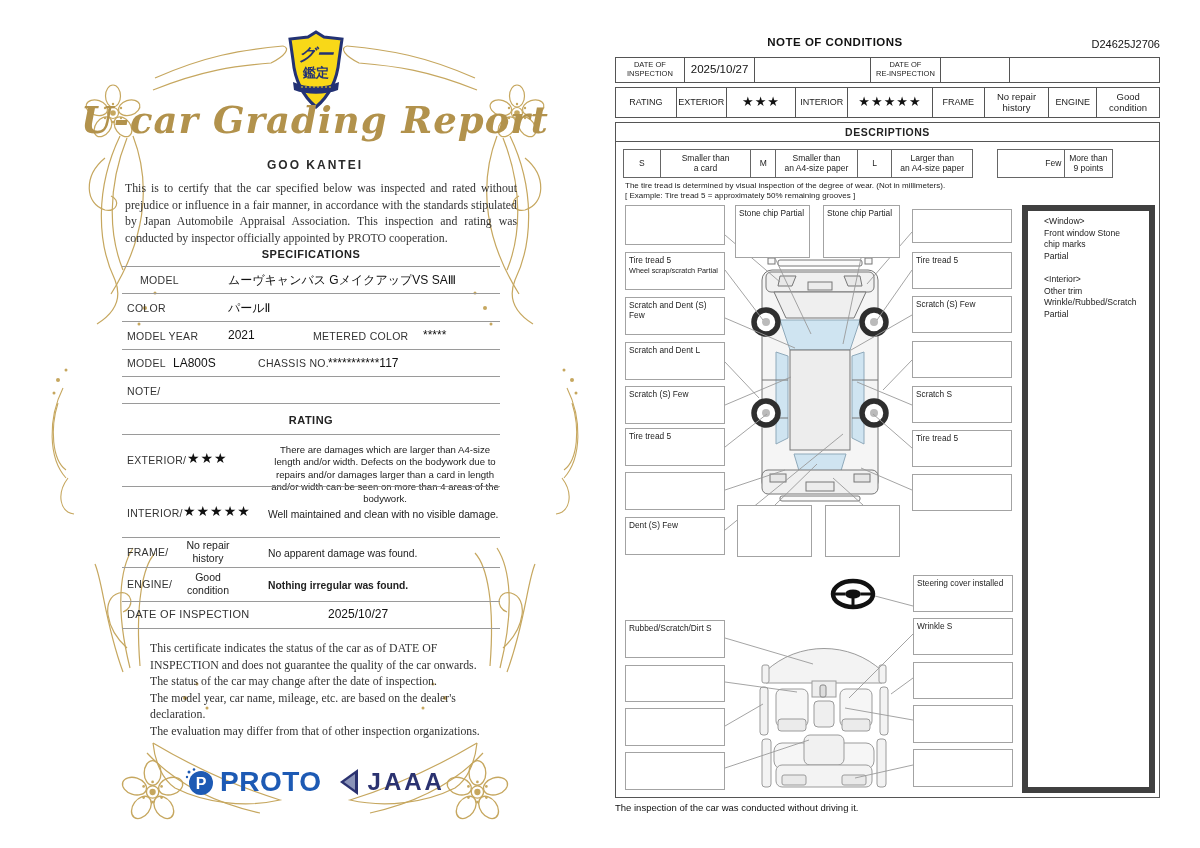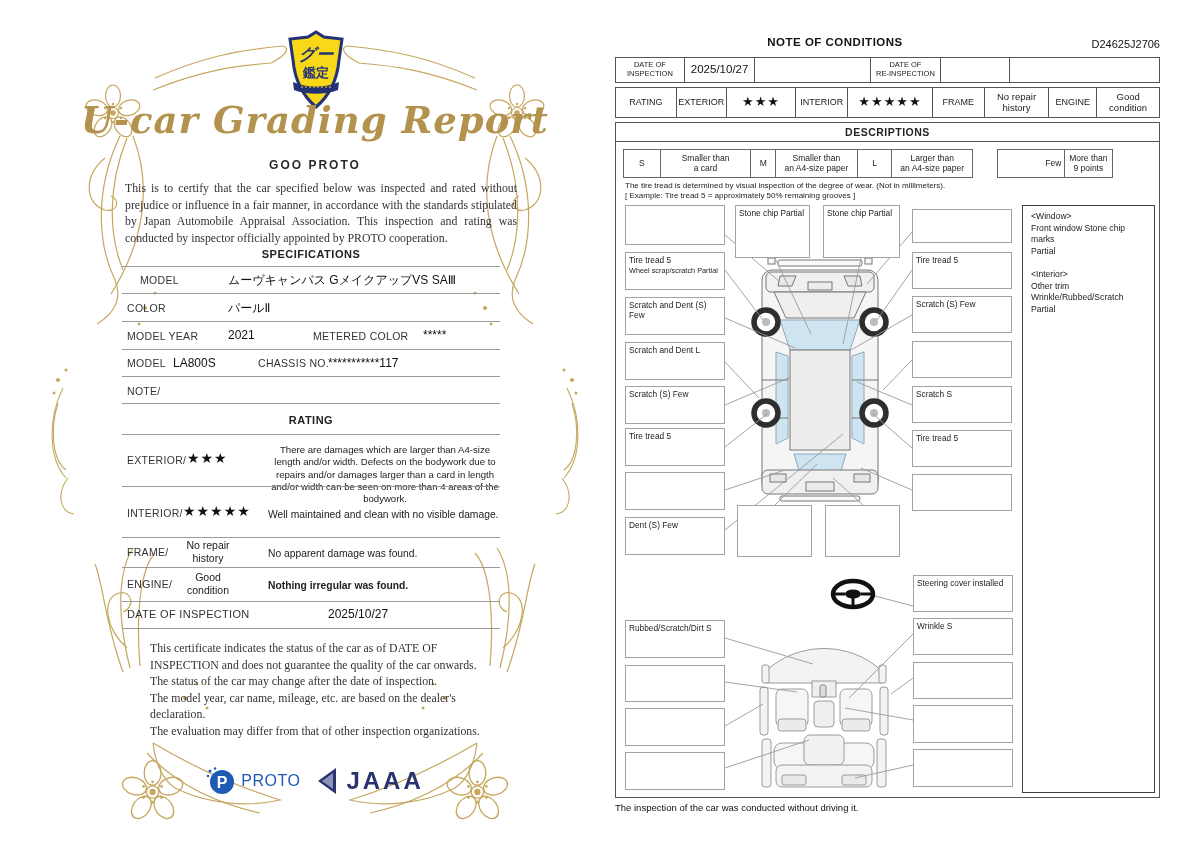--- a/index.html
+++ b/index.html
@@ -21,21 +21,21 @@
   .hline{position:absolute;height:1px;background:#9a9a9a;left:87px;width:378px;}
   .spec-label{position:absolute;font-size:10.5px;color:#333;letter-spacing:.3px;}
   .spec-value{position:absolute;font-size:12px;color:#111;}
   .stars-l{position:absolute;font-size:14px;color:#111;letter-spacing:1px;}
   .rate-text{position:absolute;left:233px;width:234px;font-size:9.6px;line-height:1.28;color:#222;}
   .rate-val{position:absolute;font-size:10.5px;color:#222;text-align:center;line-height:1.2;}
   .cert-disc{position:absolute;left:115px;top:632px;width:358px;font-size:11.8px;
       line-height:1.4;color:#333;white-space:pre-line;}
   .logo-row{position:absolute;left:0;top:758px;width:100%;display:flex;align-items:center;
       justify-content:center;gap:16px;}
-  .proto-text{font-size:16px;font-weight:400;color:#1d5ab4;letter-spacing:.5px;}
+  .proto-text{font-size:28px;font-weight:700;color:#1d5ab4;letter-spacing:.5px;}
   .jaaa-text{font-size:24px;font-weight:800;color:#2b3270;letter-spacing:3px;}
   .pre{white-space:pre-line;}
   
   .page-right{position:absolute;left:615px;top:30px;width:545px;height:795px;}
   .noc-title{position:absolute;left:0;top:6px;width:440px;text-align:center;font-size:11.5px;
       font-weight:bold;letter-spacing:.5px;color:#111;}
   .doc-num{position:absolute;right:0;top:8px;font-size:11px;color:#111;}
   .trow{position:absolute;display:flex;border:1px solid #555;box-sizing:border-box;background:#fff;}
   .tcell{border-left:1px solid #555;display:flex;align-items:center;justify-content:center;
       text-align:center;box-sizing:border-box;line-height:1.15;}
@@ -50,23 +50,23 @@
   .mainbox{position:absolute;left:0;top:111px;width:545px;height:657px;border:1px solid #555;
       box-sizing:border-box;}
   .legrow{position:absolute;display:flex;border:1px solid #666;box-sizing:border-box;height:29px;background:#fff;}
   .legcell{border-left:1px solid #666;display:flex;align-items:center;justify-content:center;
       text-align:center;font-size:8.5px;line-height:1.15;box-sizing:border-box;}
   .legcell:first-child{border-left:none;}
   .treadnote{position:absolute;left:10px;font-size:8px;color:#222;line-height:1.3;}
   .lbl{position:absolute;border:1px solid #a3a3a3;background:#fff;box-sizing:border-box;
       font-size:8.3px;color:#222;padding:2px 3px;line-height:1.25;z-index:3;}
   .lbl .sub{font-size:7.3px;display:block;margin-top:1px;}
-  .sidebar{position:absolute;left:407px;top:175px;width:133px;height:588px;border:1px solid #404040;
+  .sidebar{position:absolute;left:407px;top:175px;width:133px;height:588px;border:6px solid #404040;
       box-sizing:border-box;background:#fff;z-index:3;font-size:8.6px;line-height:1.35;
-      padding:5px 8px;white-space:pre-line;color:#222;}
+      padding:5px 16px;white-space:pre-line;color:#222;}
   .footnote{position:absolute;left:0px;top:772px;font-size:9.5px;color:#111;}
   svg{display:block;}
   .lines{position:absolute;left:0;top:0;z-index:2;pointer-events:none;}
   .diag{position:absolute;z-index:1;}
 </style>
 </head>
 <body>
 
 <div class="page-left">
 
@@ -138,21 +138,21 @@
 
   <svg class="abs" style="left:250px;top:22px;" width="62" height="80" viewBox="0 0 62 80">
     <path d="M31,2 L39,7 L57,9 L54,30 C52,52 44,66 31,77 C18,66 10,52 8,30 L5,9 L23,7 Z" fill="#f8d818" stroke="#233274" stroke-width="3"></path>
     <text x="31" y="30" text-anchor="middle" font-size="17" font-weight="bold" fill="#233274" font-style="italic">グー</text>
     <text x="31" y="47" text-anchor="middle" font-size="13" font-weight="bold" fill="#233274">鑑定</text>
     <path d="M8,52 C22,58 40,58 54,52 L53,60 C40,65 22,65 9,60 Z" fill="#233274"></path>
     <line x1="16" y1="57" x2="46" y2="57" stroke="#f8d818" stroke-width="1" stroke-dasharray="2,2"></line>
   </svg>
 
   <div class="cert-title">U-car Grading Report</div>
-  <div class="cert-org">GOO PROTO</div>
+  <div class="cert-org">GOO KANTEI</div>
   <div class="cert-intro serif">This is to certify that the car specified below was inspected and rated without prejudice or influence in a fair manner, in accordance with the standards stipulated by Japan Automobile Appraisal Association. This inspection and rating was conducted by inspector officially appointed by PROTO cooperation.</div>
 
   <div class="sec-head" style="top:240px;">SPECIFICATIONS</div>
   <div class="hline" style="top:258px;"></div>
   <div class="spec-label" style="left:105px;top:266px;">MODEL</div>
   <div class="spec-value" style="left:193px;top:264px;">ムーヴキャンバス GメイクアップVS SAⅢ</div>
   <div class="hline" style="top:285px;"></div>
   <div class="spec-label" style="left:92px;top:294px;">COLOR</div>
   <div class="spec-value" style="left:193px;top:292px;">パールⅡ</div>
   <div class="hline" style="top:313px;"></div>

